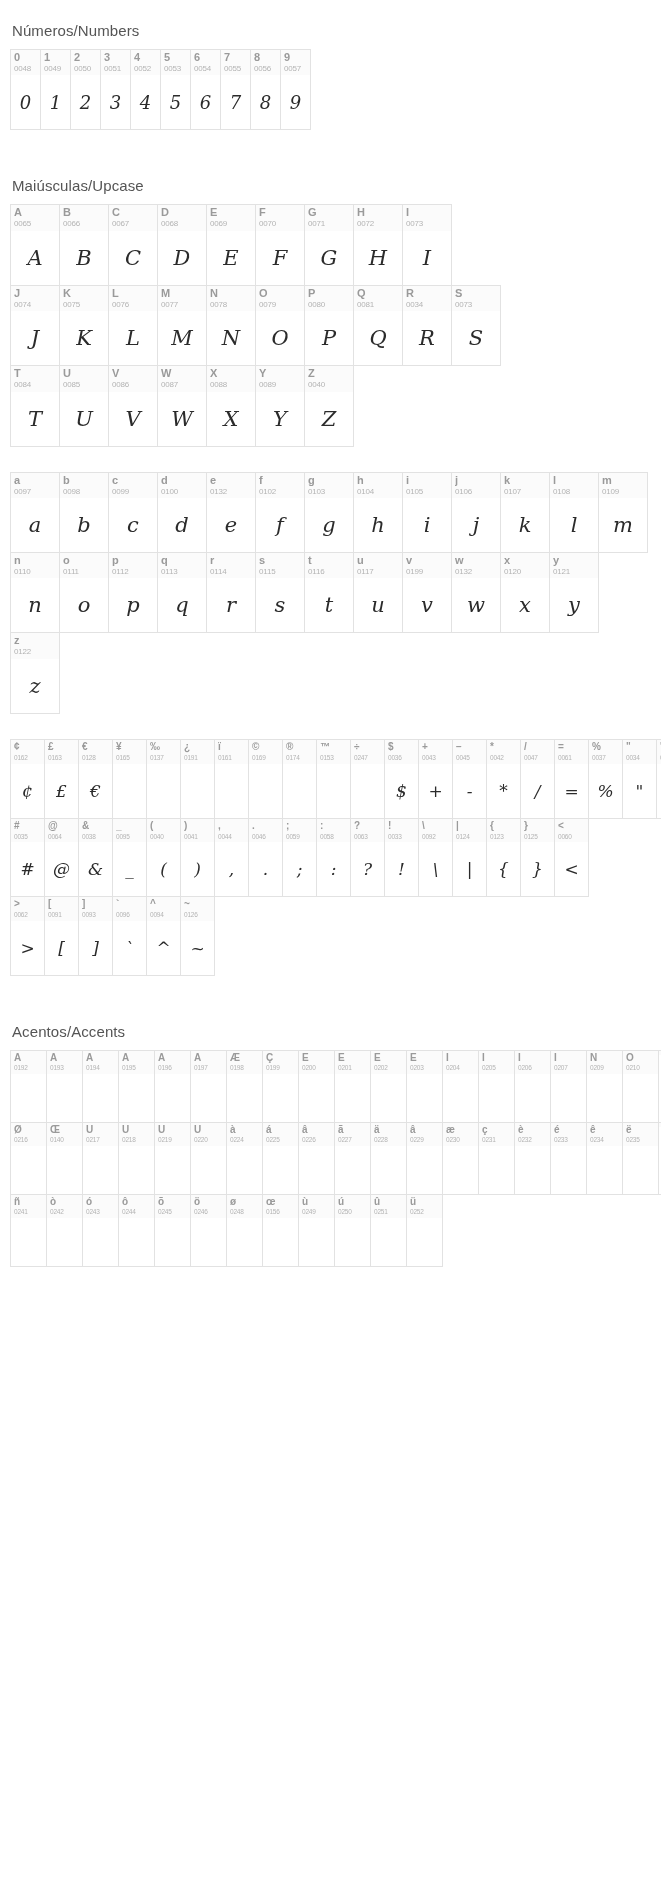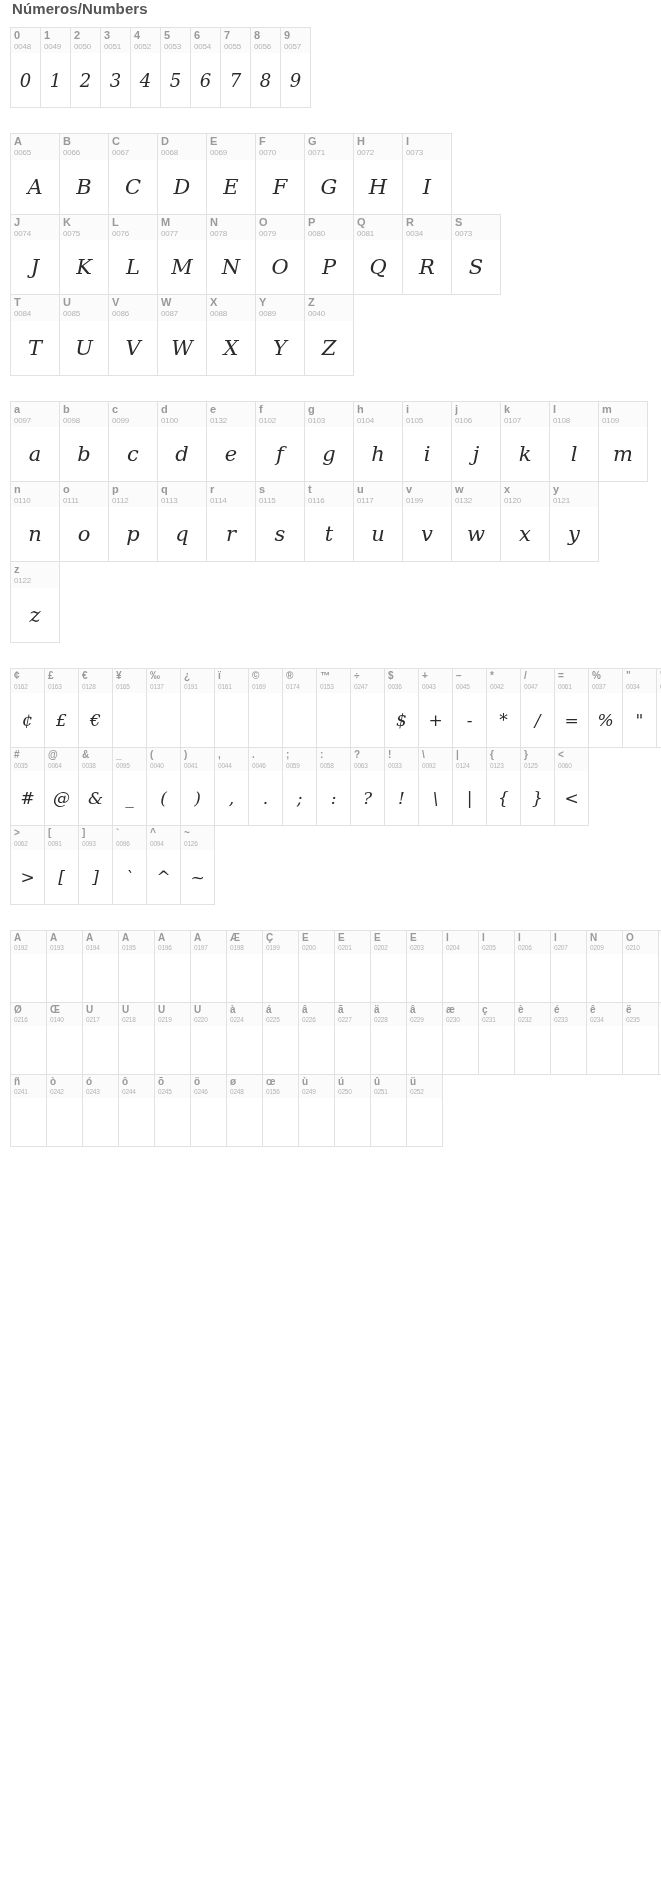--- a/index.html
+++ b/index.html
@@ -17,23 +17,23 @@
     width: 661px;
     box-sizing: border-box;
     padding: 0 10px 30px 10px;
   }
   .section {
     margin-bottom: 26px;
   }
   .section-title {
     font-size: 15px;
     color: #555555;
-    font-weight: bold;
+    font-weight: normal;
     margin: 0 0 10px 2px;
-    padding-top: 0;
+    padding-top: 22px;
     letter-spacing: 0.1px;
   }
   .glyph-rows {
     display: block;
   }
   .glyph-row {
     display: flex;
     flex-wrap: nowrap;
     border-left: 1px solid #e2e2e2;
     border-top: 1px solid #e2e2e2;
@@ -166,20 +166,21 @@
               <div class="glyph-meta">
                 <span class="glyph-char">9</span>
                 <span class="glyph-code">0057</span>
               </div>
               <div class="glyph-preview">9</div>
             </div>
           </div>
         </div>
       </div>
       <div class="section ">
+        <div class="section-title">Maiúsculas/Upcase</div>
         <div class="glyph-rows">
           <div class="glyph-row">
             <div class="glyph-cell">
               <div class="glyph-meta">
                 <span class="glyph-char">A</span>
                 <span class="glyph-code">0065</span>
               </div>
               <div class="glyph-preview">A</div>
             </div>
             <div class="glyph-cell">
@@ -861,20 +862,21 @@
               <div class="glyph-meta">
                 <span class="glyph-char">~</span>
                 <span class="glyph-code">0126</span>
               </div>
               <div class="glyph-preview">~</div>
             </div>
           </div>
         </div>
       </div>
       <div class="section compact">
+        <div class="section-title">Acentos/Accents</div>
         <div class="glyph-rows">
           <div class="glyph-row">
             <div class="glyph-cell">
               <div class="glyph-meta">
                 <span class="glyph-char">À</span>
                 <span class="glyph-code">0192</span>
               </div>
               <div class="glyph-preview"></div>
             </div>
             <div class="glyph-cell">

